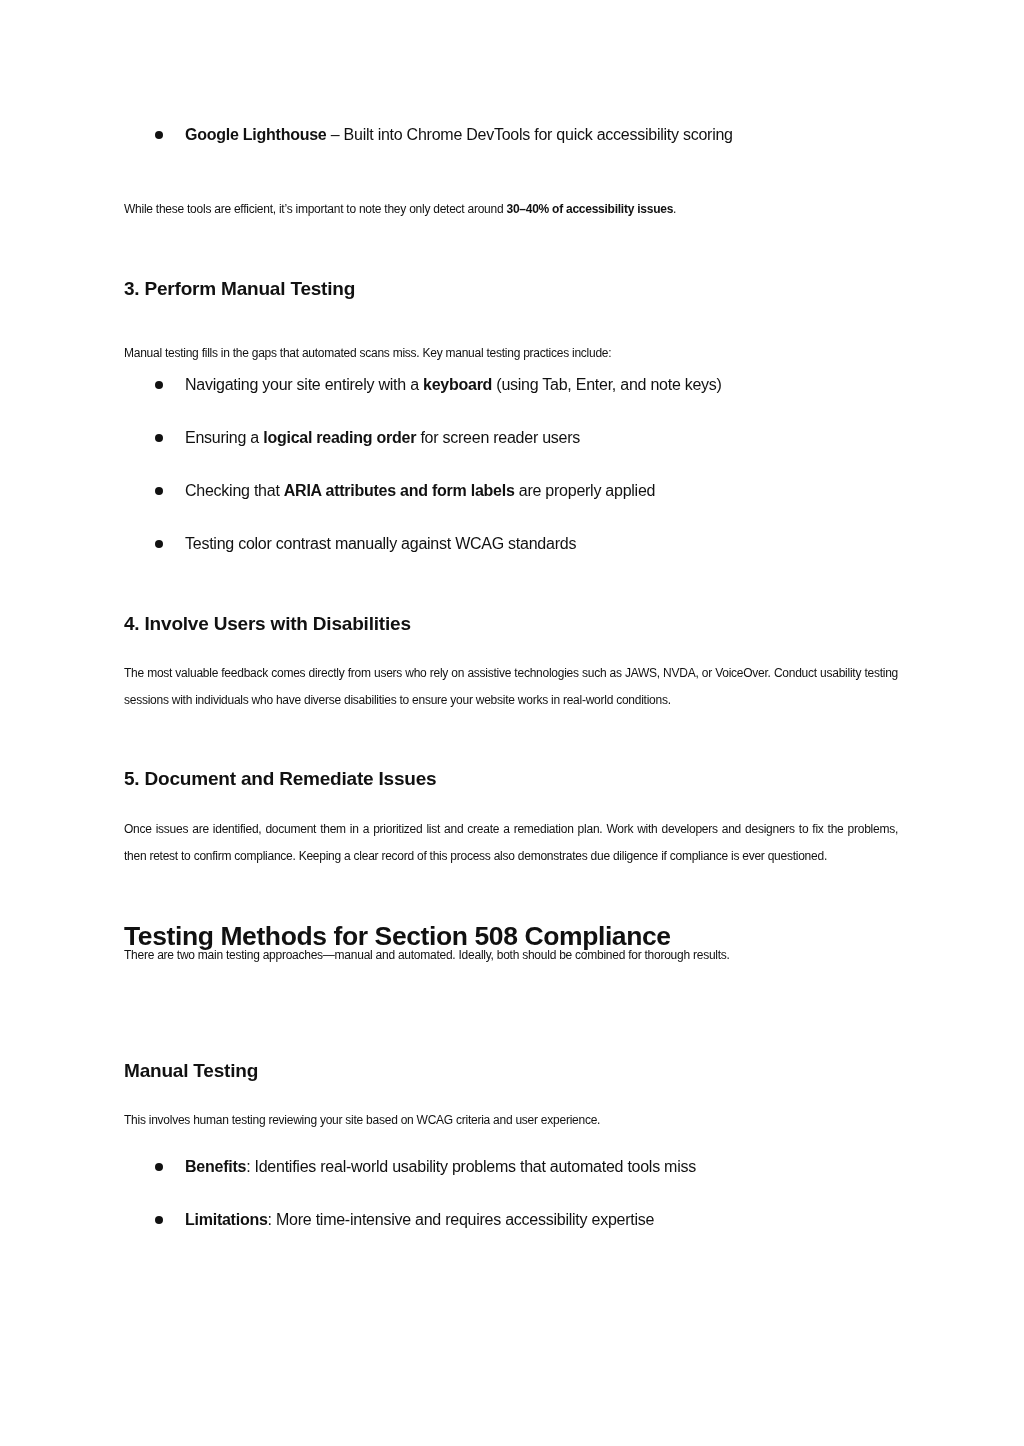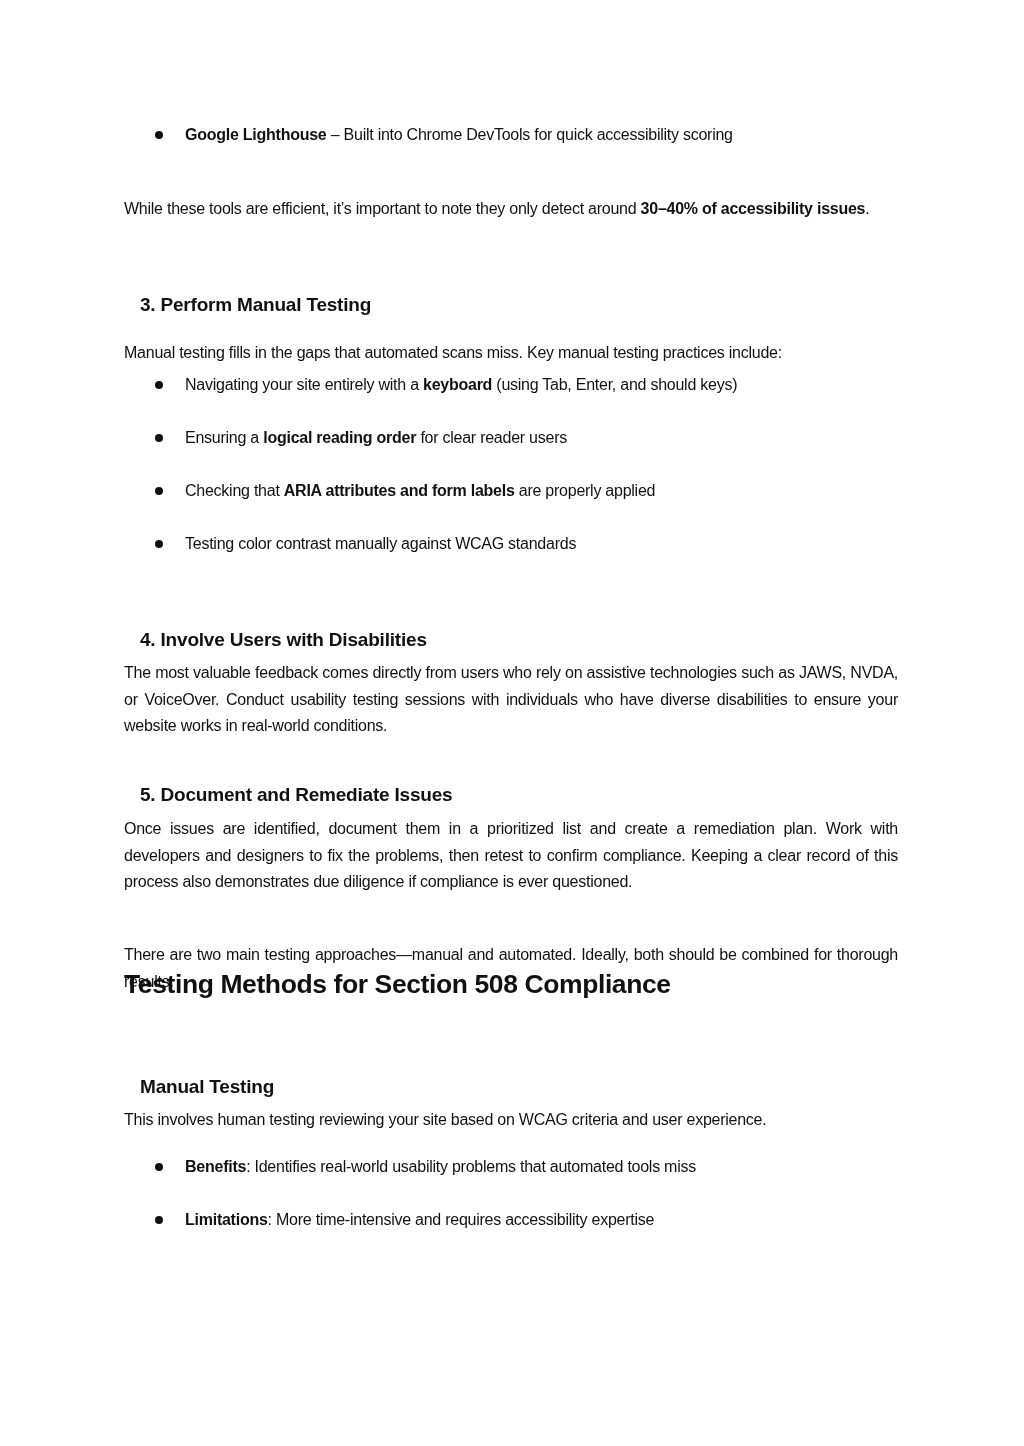--- a/index.html
+++ b/index.html
@@ -1,22 +1,22 @@
 <!DOCTYPE html>
 <html><head>
 <meta charset="utf-8">
 <style>
   html, body { margin: 0; padding: 0; background: #ffffff; }
   body { width: 1024px; height: 1446px; position: relative; overflow: hidden;
          font-family: "Liberation Sans", "DejaVu Sans", sans-serif; color: #111111; }
   .page { position: absolute; left: 124px; top: 0; width: 774px; }
   .abs { position: absolute; left: 0; width: 774px; }
-  p.body { margin: 0; font-size: 16px; line-height: 26.5px; text-align: justify; letter-spacing: -0.25px; }
+  p.body { margin: 0; font-size: 12px; line-height: 26.5px; text-align: justify; letter-spacing: -0.25px; }
   p.body.left { text-align: left; }
-  h3 { margin: 16px; font-size: 19px; font-weight: bold; letter-spacing: -0.2px; line-height: 24px; }
+  h3 { margin: 0; font-size: 19px; font-weight: bold; letter-spacing: -0.2px; line-height: 24px; }
   h2 { margin: 0; font-size: 26.5px; font-weight: bold; letter-spacing: -0.4px; line-height: 32px; }
   .bullet { position: absolute; left: 0; width: 774px; font-size: 16px; line-height: 22px; letter-spacing: -0.25px; }
   .bullet .dot { position: absolute; left: 31px; top: 7px; width: 8px; height: 8px; border-radius: 50%; background: #111; }
   .bullet .txt { position: absolute; left: 61px; top: 0; white-space: nowrap; }
   b { font-weight: bold; }
 </style>
 </head>
 <body>
 
 <div class="page">
@@ -32,25 +32,25 @@
 
   <div class="abs" style="top:277px;">
     <h3>3. Perform Manual Testing</h3>
   </div>
   <div class="abs" style="top:340px;">
     <p class="body left">Manual testing fills in the gaps that automated scans miss. Key manual testing practices include:</p>
   </div>
 
   <div class="bullet" style="top:374px;">
     <span class="dot"></span>
-    <span class="txt"><span>Navigating your site entirely with a </span><b>keyboard</b><span> (using Tab, Enter, and should keys)</span></span>
+    <span class="txt"><span>Navigating your site entirely with a </span><b>keyboard</b><span> (using Tab, Enter, and note keys)</span></span>
   </div>
   <div class="bullet" style="top:427px;">
     <span class="dot"></span>
-    <span class="txt"><span>Ensuring a </span><b>logical reading order</b><span> for clear reader users</span></span>
+    <span class="txt"><span>Ensuring a </span><b>logical reading order</b><span> for screen reader users</span></span>
   </div>
   <div class="bullet" style="top:480px;">
     <span class="dot"></span>
     <span class="txt"><span>Checking that </span><b>ARIA attributes and form labels</b><span> are properly applied</span></span>
   </div>
   <div class="bullet" style="top:533px;">
     <span class="dot"></span>
     <span class="txt"><span>Testing color contrast manually against WCAG standards</span></span>
   </div>
 
@@ -61,21 +61,21 @@
     <p class="body">The most valuable feedback comes directly from users who rely on assistive technologies such as JAWS, NVDA, or VoiceOver. Conduct usability testing sessions with individuals who have diverse disabilities to ensure your website works in real-world conditions.</p>
   </div>
 
   <div class="abs" style="top:767px;">
     <h3>5. Document and Remediate Issues</h3>
   </div>
   <div class="abs" style="top:816px;">
     <p class="body">Once issues are identified, document them in a prioritized list and create a remediation plan. Work with developers and designers to fix the problems, then retest to confirm compliance. Keeping a clear record of this process also demonstrates due diligence if compliance is ever questioned.</p>
   </div>
 
-  <div class="abs" style="top:968px;">
+  <div class="abs" style="top:920px;">
     <h2>Testing Methods for Section 508 Compliance</h2>
   </div>
   <div class="abs" style="top:942px;">
     <p class="body">There are two main testing approaches—manual and automated. Ideally, both should be combined for thorough results.</p>
   </div>
 
   <div class="abs" style="top:1059px;">
     <h3>Manual Testing</h3>
   </div>
   <div class="abs" style="top:1107px;">

